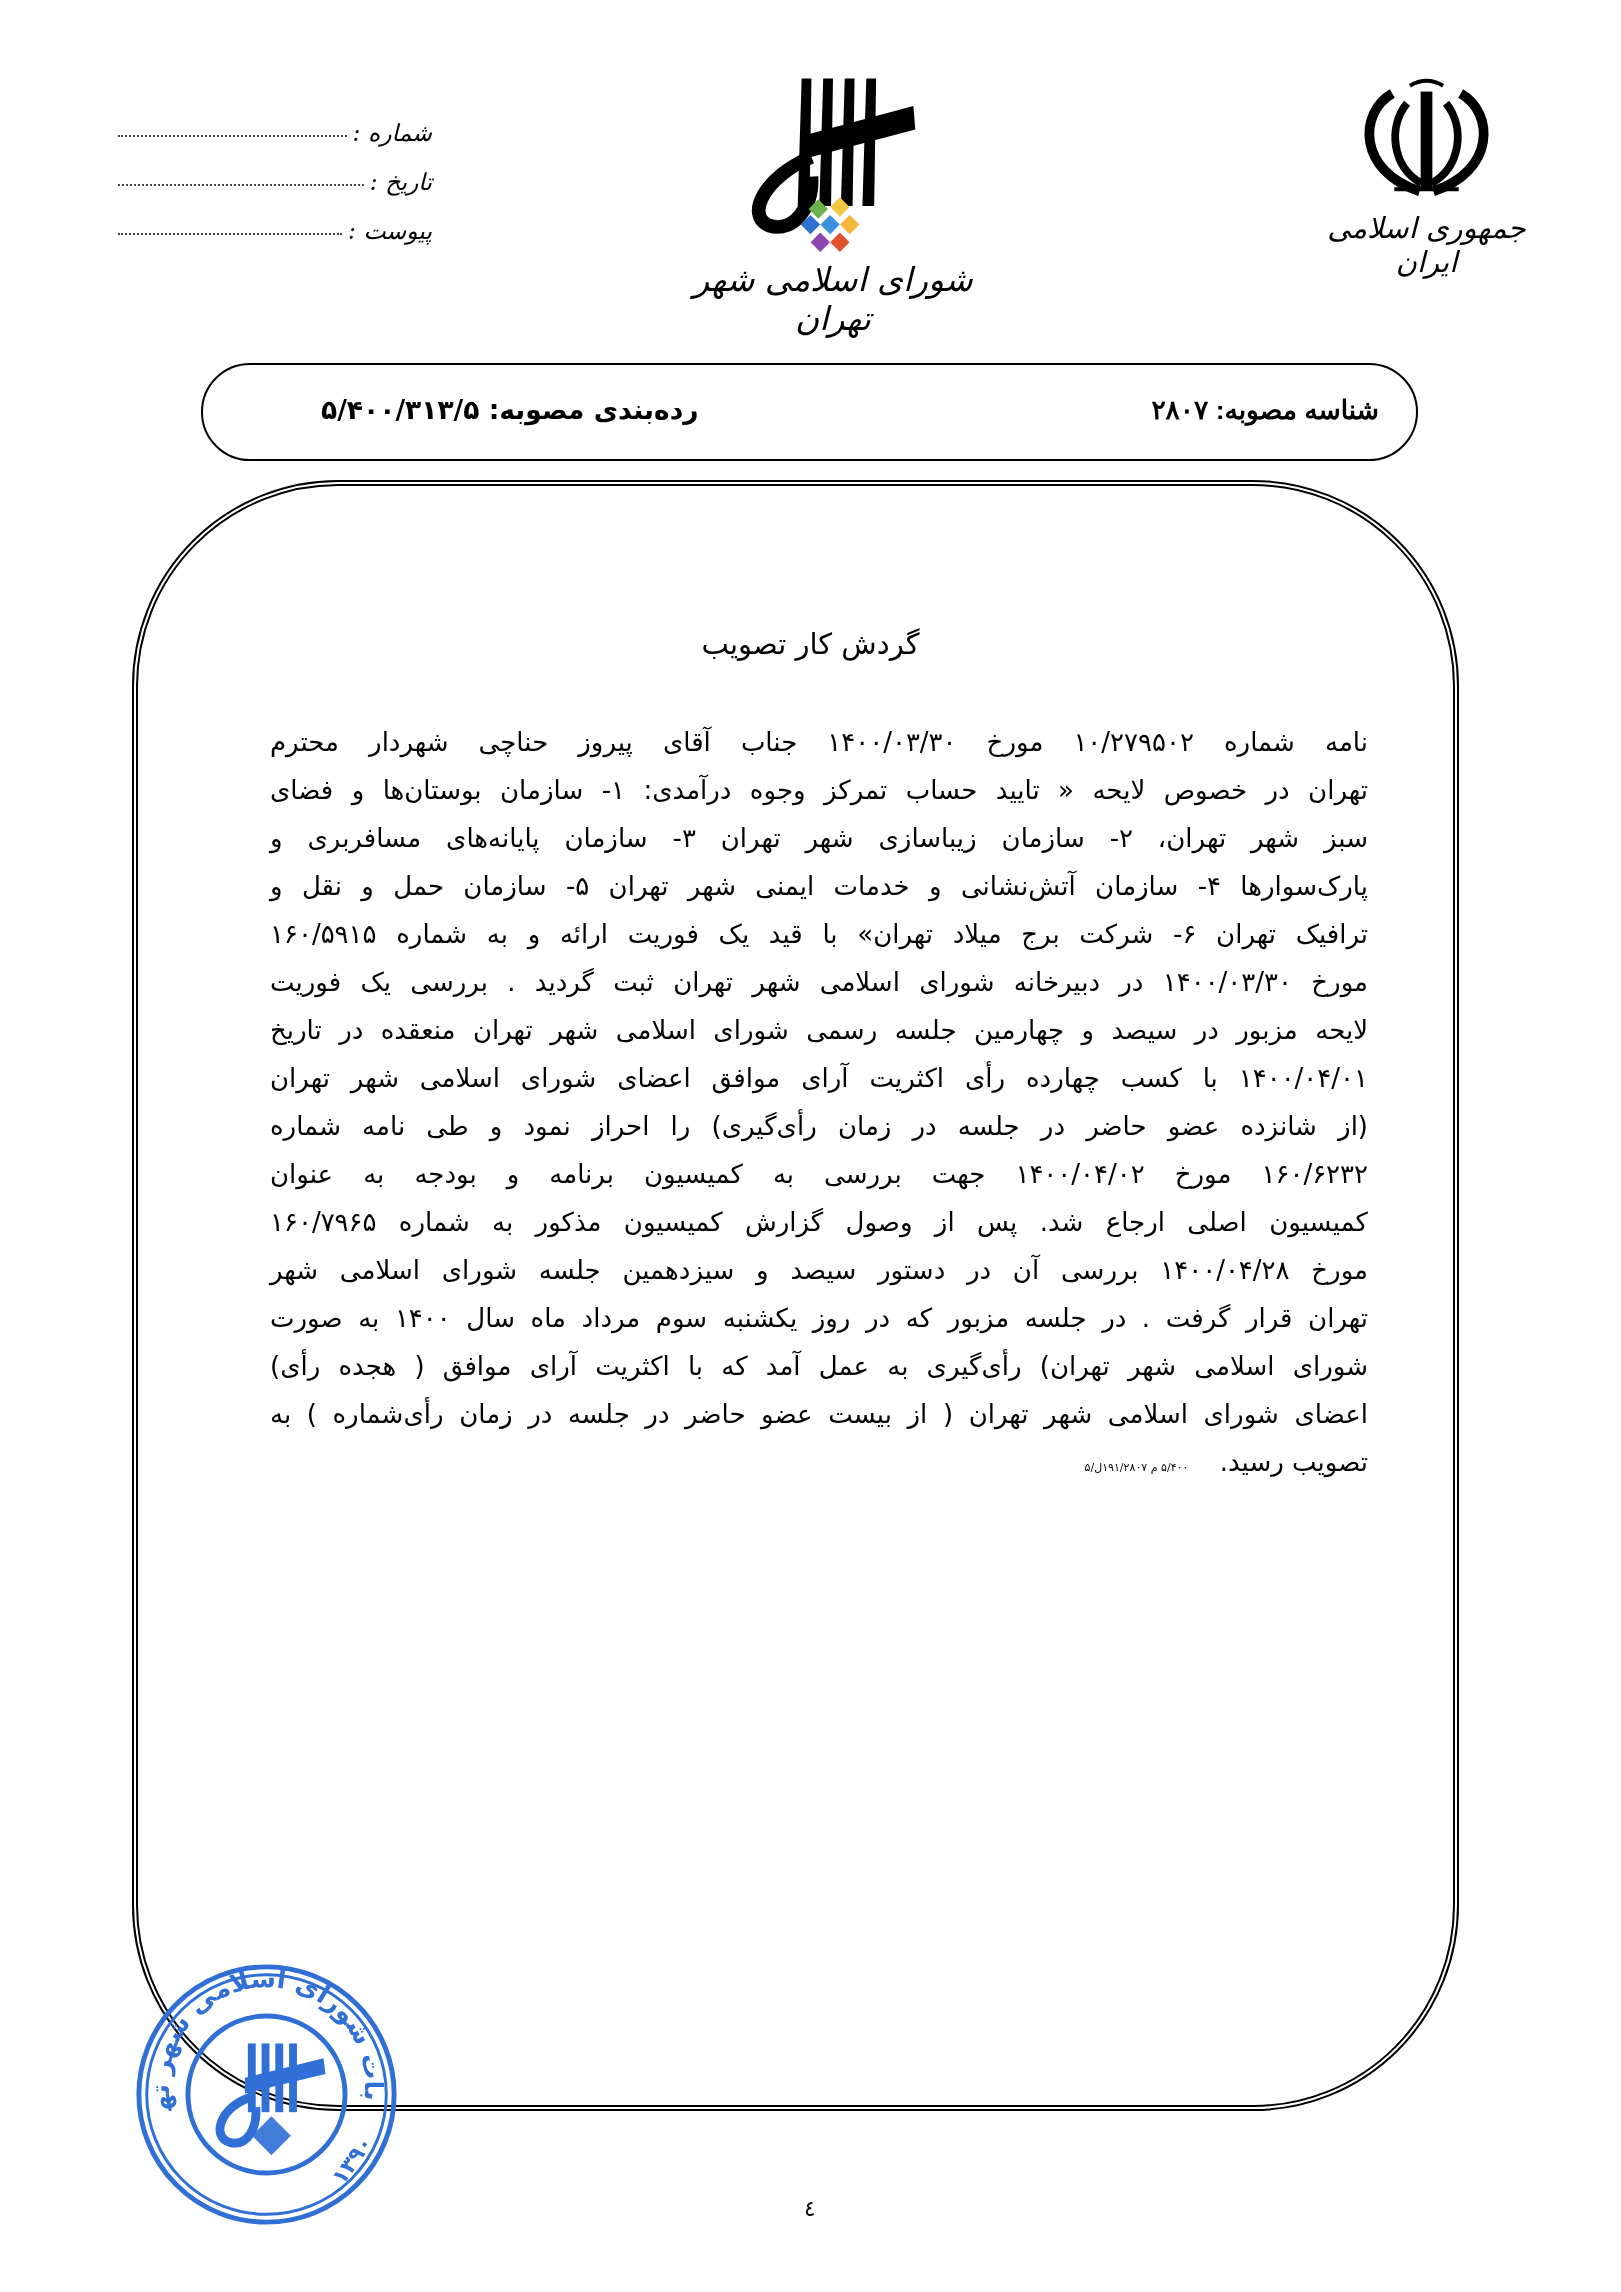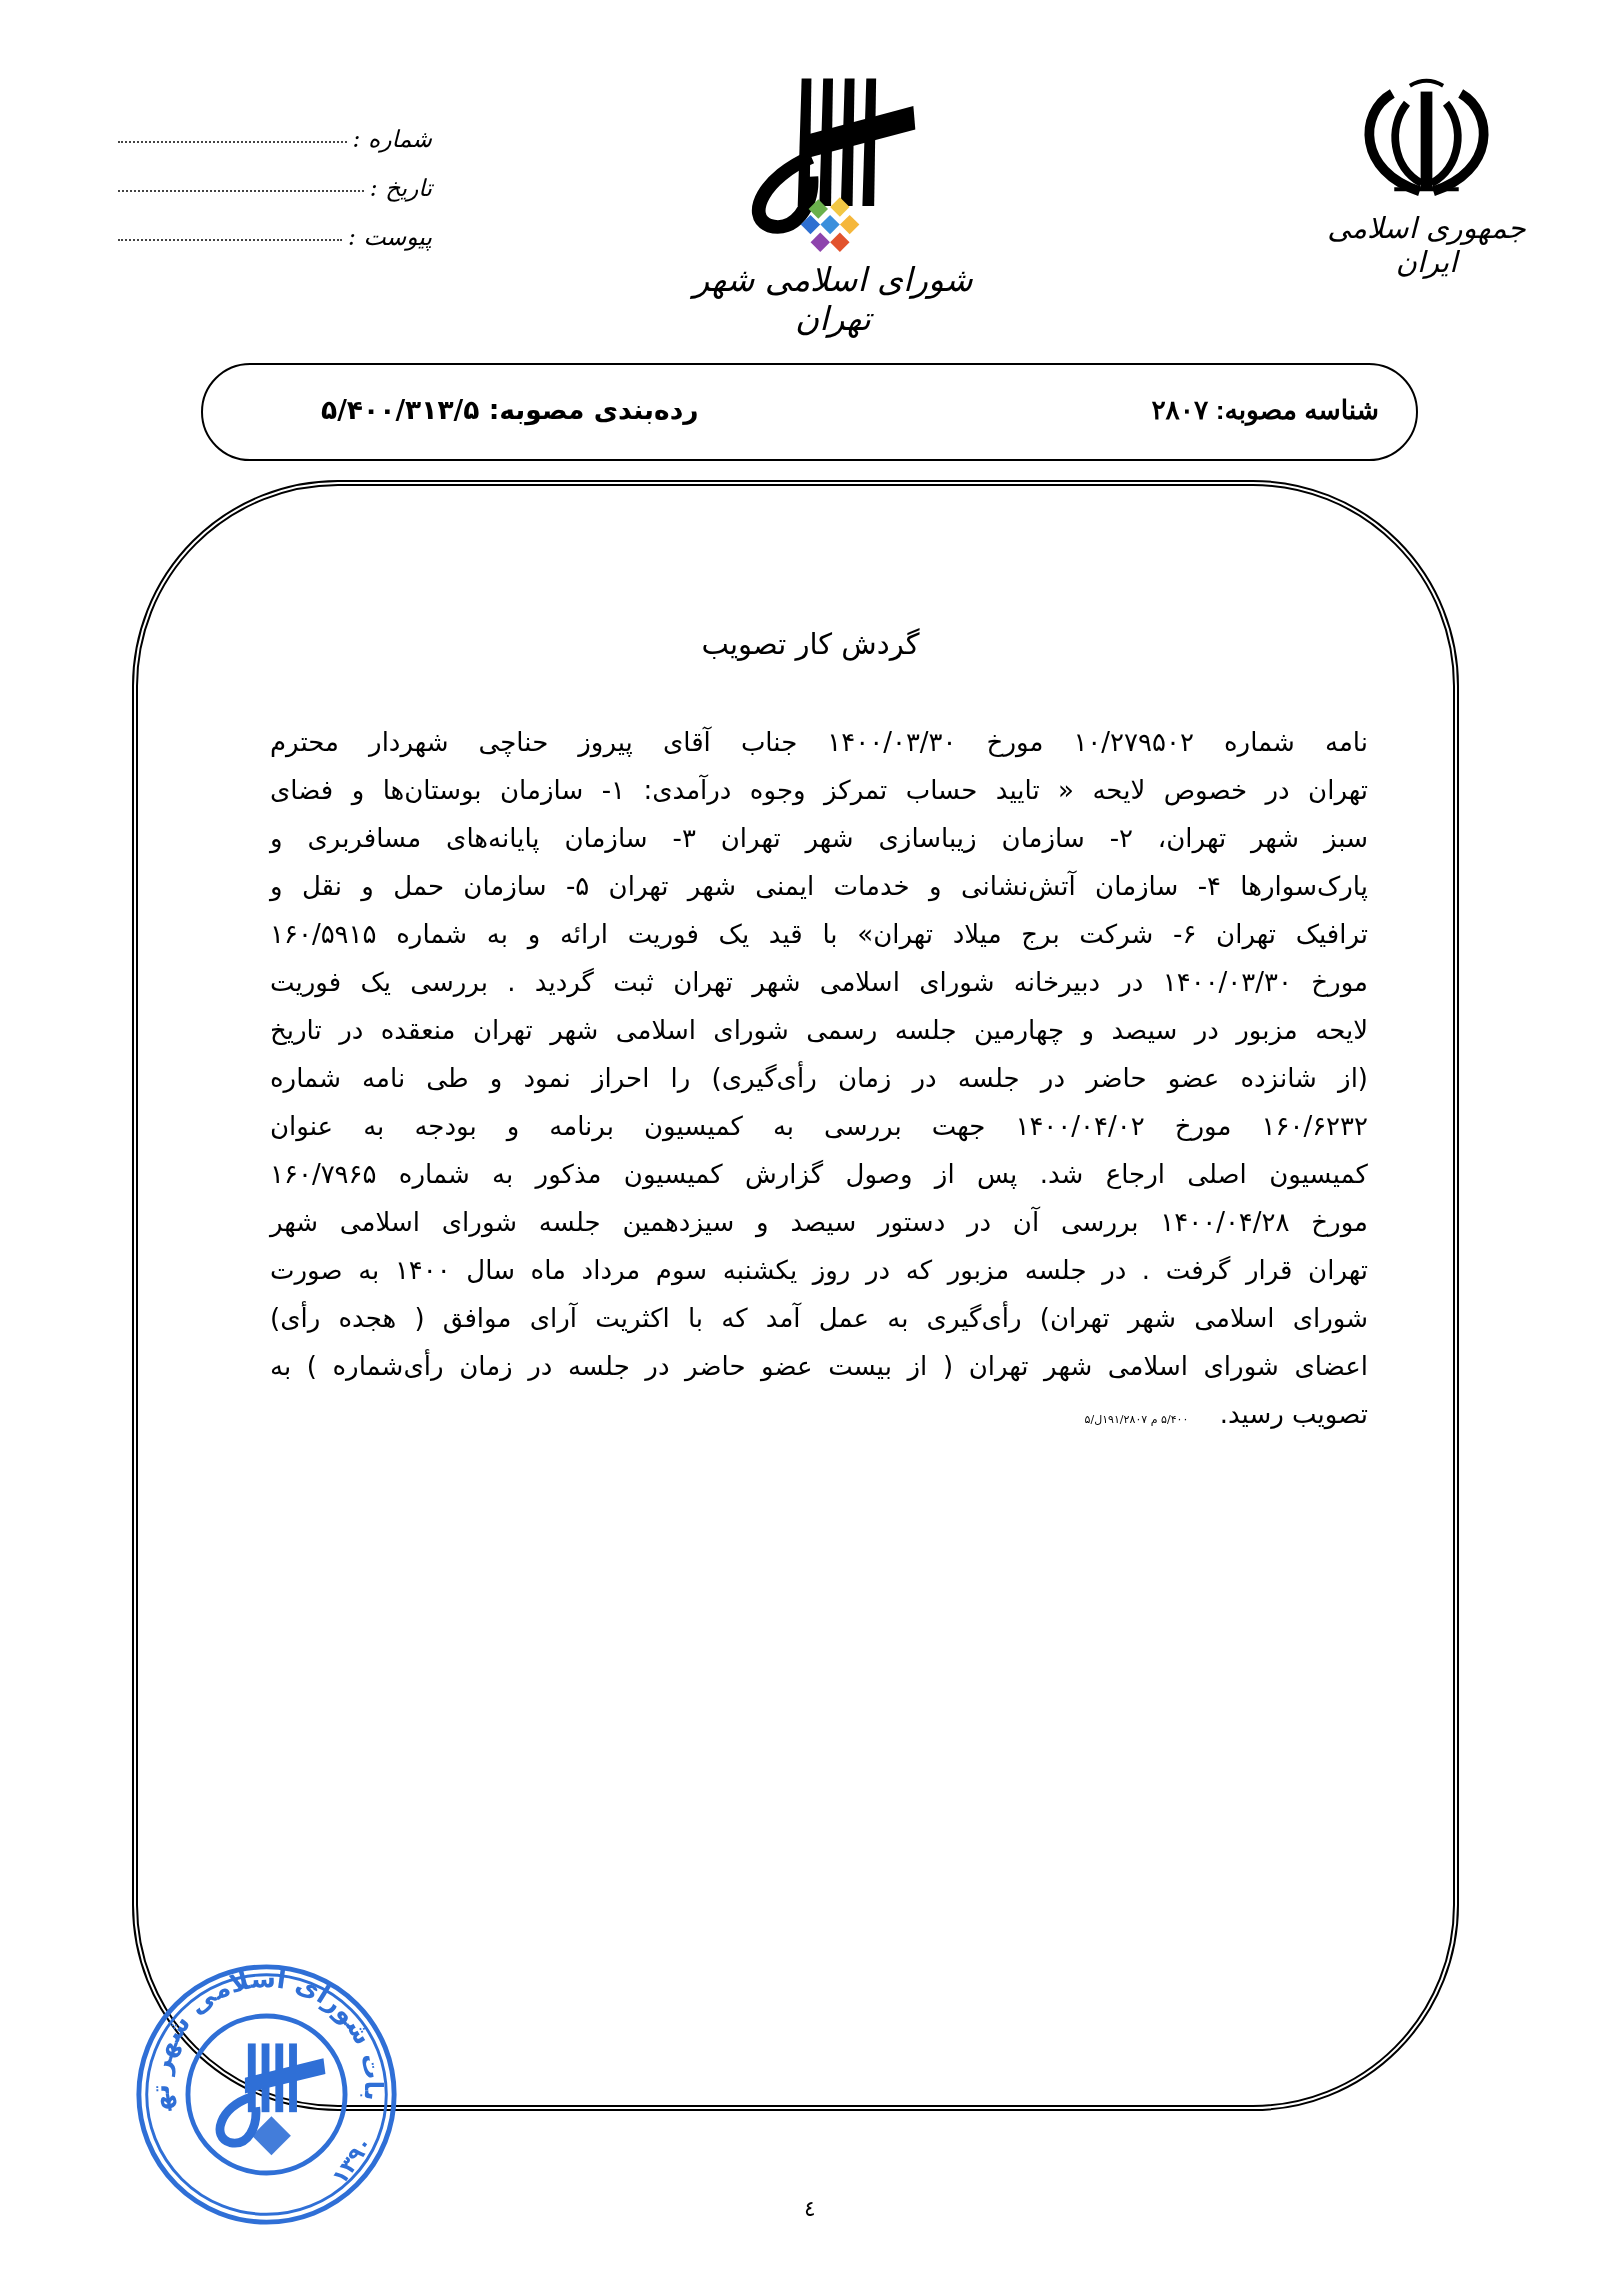--- a/index.html
+++ b/index.html
@@ -1,21 +1,21 @@
 <!DOCTYPE html>
 <html><head>
 <meta charset="utf-8">
 <style>
   html, body { margin:0; padding:0; background:#ffffff; }
   body { width:1621px; height:2293px; position:relative; overflow:hidden;
          font-family:"DejaVu Sans", sans-serif; color:#000; }
   .abs { position:absolute; }
 
   
-  .fields { left:118px; top:104px; width:314px; direction:rtl; }
+  .fields { left:118px; top:98px; width:314px; direction:rtl; }
   .field-row { display:flex; align-items:flex-end; height:49px; }
   .field-label { font-family:"DejaVu Serif", serif; font-style:italic; font-size:23.5px; white-space:nowrap; margin-left:5.9px; }
   .field-dots { flex:1; border-bottom:2px dotted #444; height:0; margin-bottom:9.8px; }
 
   
   .council { left:686px; top:59px; width:294px; height:265px; text-align:center; }
   .council-title { position:absolute; left:0; right:0; top:201px; font-family:"DejaVu Serif", serif; font-style:italic; font-size:33px; direction:rtl; }
 
   
   .emblem { left:1304px; top:74px; width:245px; height:196px; text-align:center; }
@@ -107,20 +107,21 @@
 <div class="abs doc-title">گردش کار تصویب</div>
 
 <div class="abs body-text">
   <p>نامه شماره ۱۰/۲۷۹۵۰۲ مورخ ۱۴۰۰/۰۳/۳۰ جناب آقای  پیروز حناچی شهردار محترم</p>
   <p>تهران در خصوص لایحه « تایید حساب تمرکز وجوه درآمدی: ۱- سازمان بوستان‌ها و فضای</p>
   <p>سبز شهر تهران، ۲- سازمان زیباسازی شهر تهران ۳- سازمان پایانه‌های مسافربری و</p>
   <p>پارک‌سوارها ۴- سازمان آتش‌نشانی و خدمات ایمنی شهر تهران ۵- سازمان حمل و نقل و</p>
   <p>ترافیک تهران ۶- شرکت برج میلاد تهران» با قید یک فوریت ارائه و به شماره ۱۶۰/۵۹۱۵</p>
   <p>مورخ ۱۴۰۰/۰۳/۳۰ در دبیرخانه شورای اسلامی شهر تهران ثبت گردید . بررسی یک فوریت</p>
   <p>لایحه مزبور در سیصد و چهارمین جلسه رسمی شورای اسلامی شهر تهران منعقده در تاریخ</p>
+  <p>۱۴۰۰/۰۴/۰۱ با کسب چهارده رأی اکثریت آرای موافق اعضای شورای اسلامی شهر تهران</p>
   <p>(از شانزده عضو حاضر در جلسه در زمان رأی‌گیری) را احراز نمود و طی نامه شماره</p>
   <p>۱۶۰/۶۲۳۲ مورخ ۱۴۰۰/۰۴/۰۲ جهت بررسی به کمیسیون برنامه و بودجه به عنوان</p>
   <p>کمیسیون اصلی ارجاع شد. پس از وصول گزارش کمیسیون مذکور به شماره ۱۶۰/۷۹۶۵</p>
   <p>مورخ ۱۴۰۰/۰۴/۲۸ بررسی آن در دستور سیصد و سیزدهمین جلسه  شورای اسلامی شهر</p>
   <p>تهران قرار گرفت . در جلسه مزبور که در روز یکشنبه سوم مرداد ماه سال ۱۴۰۰ به صورت</p>
   <p>شورای اسلامی شهر تهران) رأی‌گیری به عمل آمد که با اکثریت آرای موافق ( هجده رأی)</p>
   <p>اعضای شورای اسلامی شهر تهران ( از بیست  عضو حاضر در جلسه در زمان رأی‌شماره ) به</p>
   <p class="last">
     <span>تصویب رسید.</span>
     <span class="ref-code">۵/۴۰۰ م ۱۹۱/۲۸۰۷ل/۵</span>

